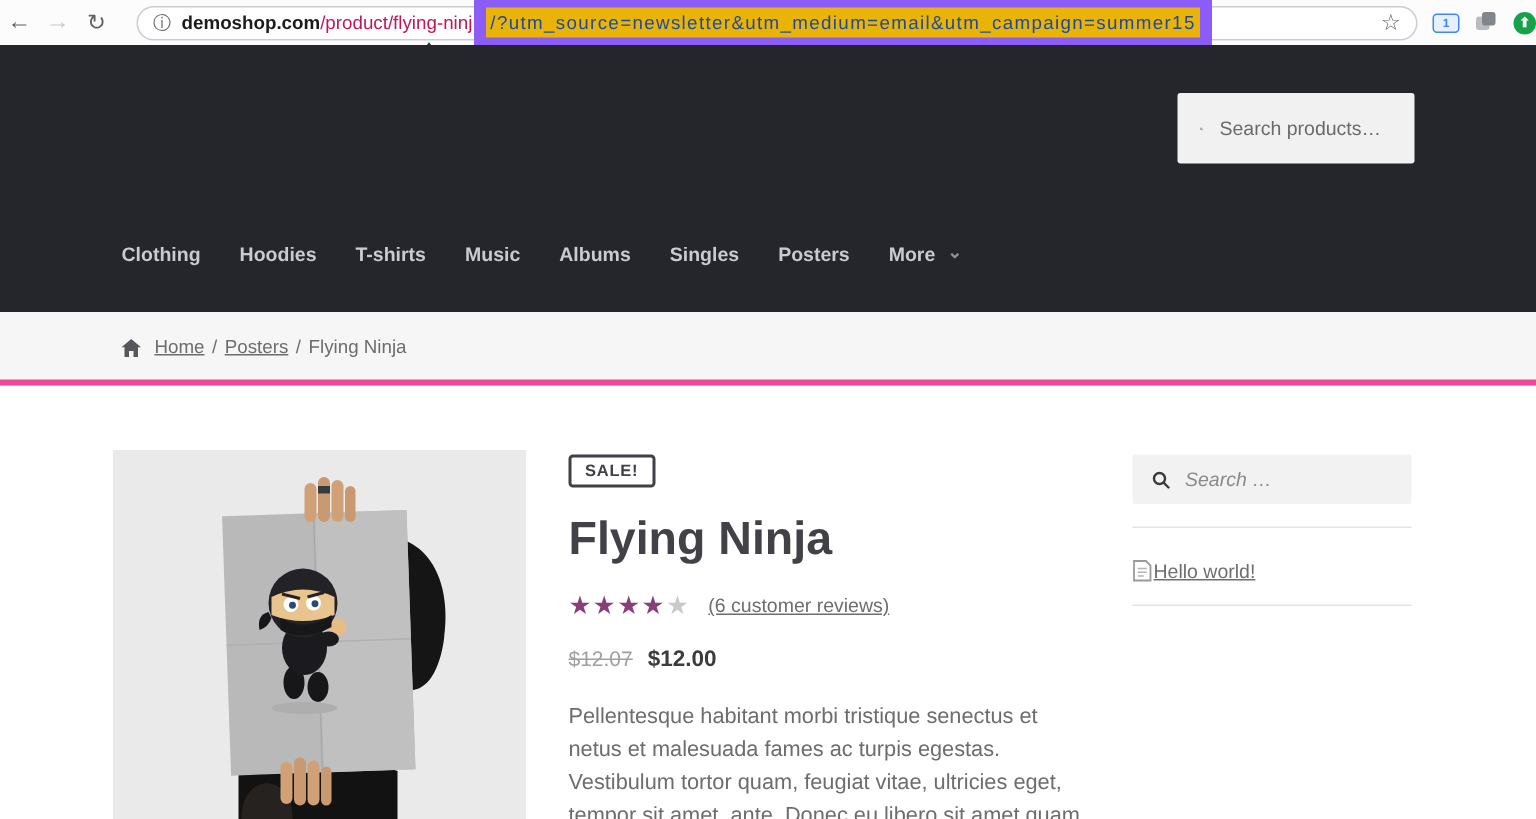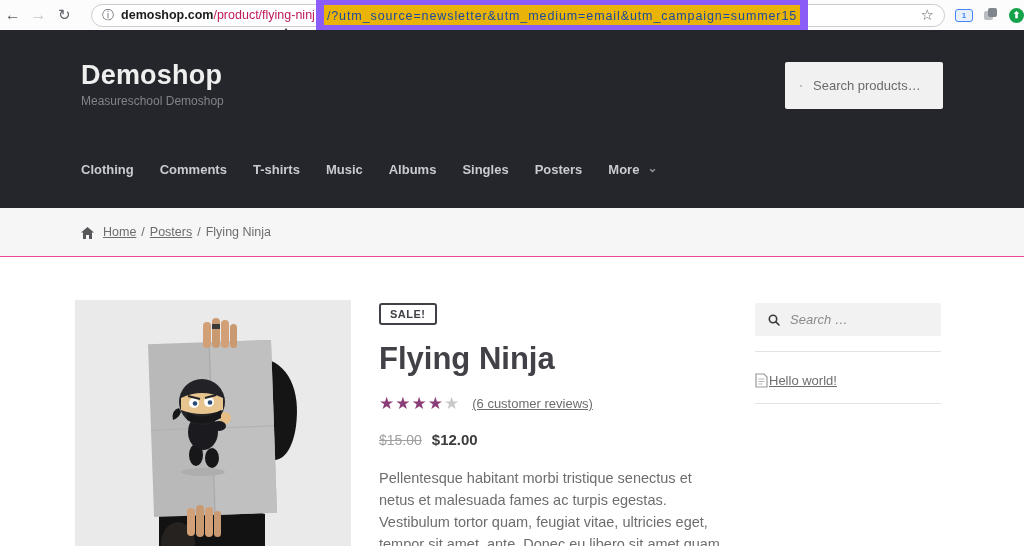--- a/index.html
+++ b/index.html
@@ -55,21 +55,21 @@
   .nav-item { font-size:13px; font-weight:bold; color:#c9cbd0; cursor:pointer; white-space:nowrap; }
   .nav-more { display:flex; align-items:center; gap:8px; cursor:pointer; }
   .chevron { font-size:12px; color:#8f9298; position:relative; top:-2px; }
   .cart-block { position:absolute; top:130px; right:0; width:186px; display:flex; align-items:center; }
   .cart-total { font-size:13px; font-weight:bold; color:#fff; }
   .cart-items { font-size:12px; color:#4d5057; margin-left:7px; }
   .basket-icon { margin-left:auto; margin-right:2px; cursor:pointer; }
 
   
   .breadcrumb-bar { position:absolute; top:208px; left:0; width:1024px; height:49px;
-             background:#f6f6f7; border-bottom:1px solid #ec4899; }
+             background:#f6f6f7; border-bottom:4px solid #ec4899; }
   .breadcrumb { width:862px; margin:0 auto; height:100%; display:flex; align-items:center;
              font-size:12.5px; color:#6d6d6d; gap:5px; }
   .bc-link { color:#6d6d6d; text-decoration:underline; cursor:pointer; }
   .bc-home-icon { margin-right:4px; position:relative; top:1px; }
 
   
   .product-image { position:absolute; left:75px; top:300px; width:276px; height:246px;
              overflow:hidden; cursor:pointer; }
   .product-details { position:absolute; left:379px; top:303px; width:356px; }
   .sale-badge { display:inline-block; border:2px solid #3f4147; border-radius:3px;
@@ -121,36 +121,32 @@
     <div class="ext-area">
       <span class="ext-badge">1</span>
       <span class="ext-squares"></span>
       <span class="ext-green">⬆</span>
     </div>
   </div>
   <div class="caret-pointer"></div>
 
   <div class="site-header">
     <div class="header-inner">
-      <div class="logo">
-        <div class="logo-title">Demoshop</div>
-        <div class="logo-tagline">Measureschool Demoshop</div>
-      </div>
 
       <div class="header-search">
         <svg class="mag" width="14" height="14" viewBox="0 0 14 14">
           <circle cx="6" cy="6" r="4.4" fill="none" stroke="#2f2f2f" stroke-width="1.7"></circle>
           <line x1="9.4" y1="9.4" x2="13" y2="13" stroke="#2f2f2f" stroke-width="1.7" stroke-linecap="round"></line>
         </svg>
         <input type="text" placeholder="Search products…" style="">
       </div>
 
       <div class="main-nav">
         <span class="nav-item">Clothing</span>
-        <span class="nav-item">Comments</span>
+        <span class="nav-item">Hoodies</span>
         <span class="nav-item">T-shirts</span>
         <span class="nav-item">Music</span>
         <span class="nav-item">Albums</span>
         <span class="nav-item">Singles</span>
         <span class="nav-item">Posters</span>
         <span class="nav-item nav-more">
           <span>More</span>
           <span class="chevron">⌄</span>
         </span>
       </div>
@@ -234,21 +230,21 @@
 
   <div class="product-details">
     <span class="sale-badge">SALE!</span>
     <div class="product-title">Flying Ninja</div>
     <div class="rating-row">
       <span class="stars-filled">★★★★</span>
       <span class="stars-empty">★</span>
       <span class="reviews-link">(6 customer reviews)</span>
     </div>
     <div class="price-row">
-      <span class="old-price">$15.00</span>
+      <span class="old-price">$12.07</span>
       <span class="new-price">$12.00</span>
     </div>
     <div class="product-desc">Pellentesque habitant morbi tristique senectus et netus et malesuada fames ac turpis egestas. Vestibulum tortor quam, feugiat vitae, ultricies eget, tempor sit amet, ante. Donec eu libero sit amet quam egestas semper. Aenean ultricies mi vitae</div>
   </div>
 
   <div class="sidebar">
     <div class="sidebar-search">
       <svg class="mag" width="12" height="12" viewBox="0 0 12 12">
         <circle cx="5" cy="5" r="3.7" fill="none" stroke="#3a3a3a" stroke-width="1.6"></circle>
         <line x1="7.9" y1="7.9" x2="11" y2="11" stroke="#3a3a3a" stroke-width="1.6" stroke-linecap="round"></line>

